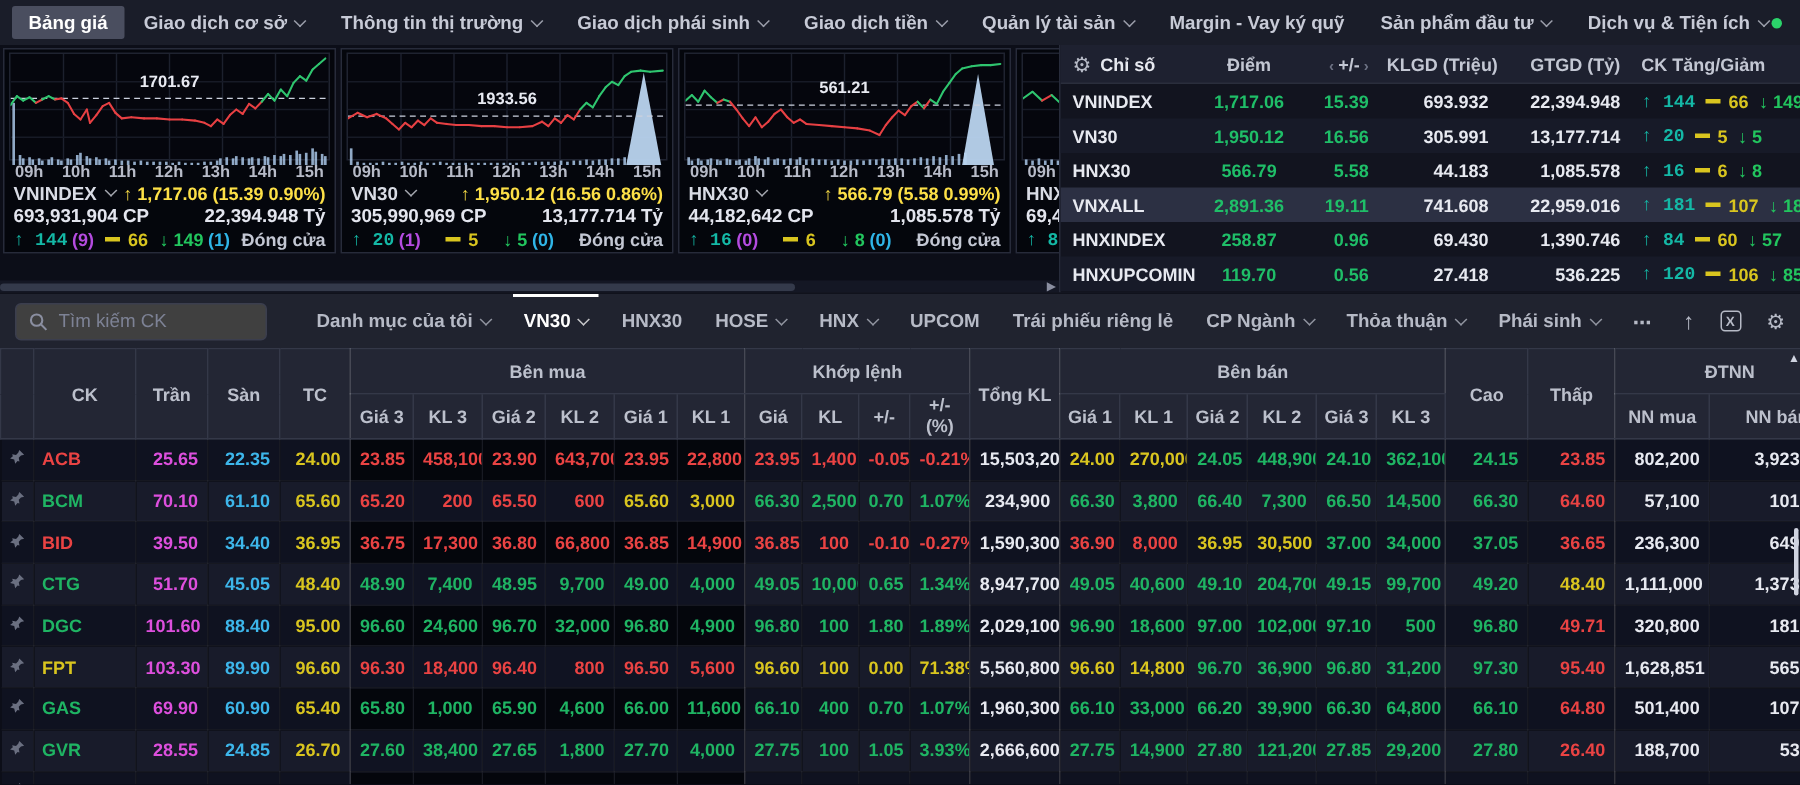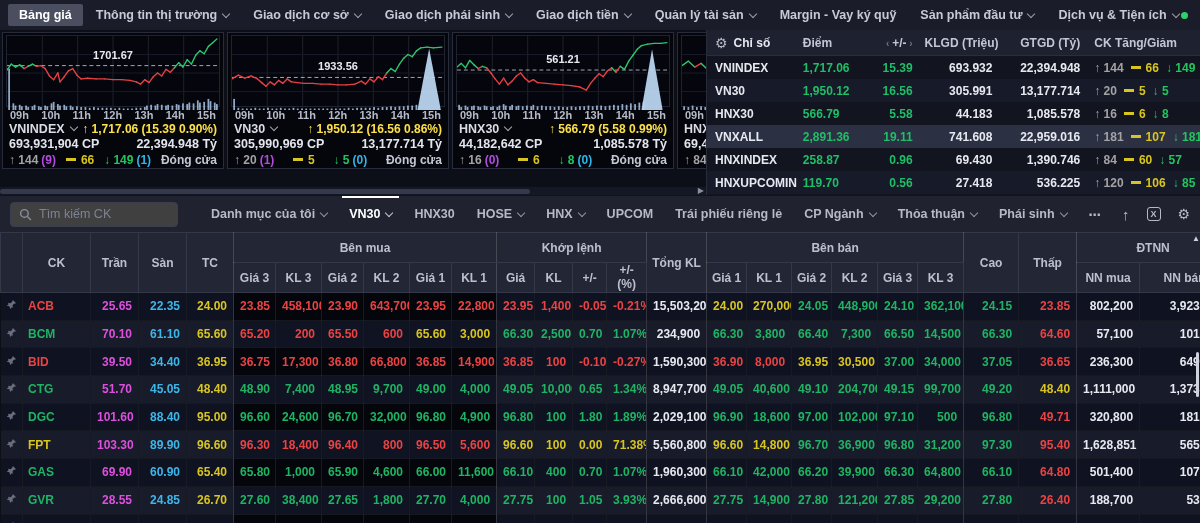--- a/index.html
+++ b/index.html
@@ -24,38 +24,38 @@
   .chart-panel { width:222px; min-width:222px; margin-right:3px; background:#04060c; border:1px solid #272b3a; padding:2px 3px 0 3px; }
   .plot { position:relative; height:72px; border:1px solid #1f2330; background:#05060d; }
   .plot svg { display:block; width:100%; height:74px; }
   .ref-label { position:absolute; left:0; right:0; text-align:center; font-size:11px; font-weight:700; color:#e8eaf2; }
   .times { display:flex; justify-content:space-between; padding:2px 4px 0 4px; font-size:11px; font-weight:700; color:#b7bbc8; }
   .cinfo { display:flex; justify-content:space-between; align-items:center; padding:0 3px; height:15.5px; }
   .ci-name { font-size:12.5px; font-weight:700; color:#d9dce5; display:flex; align-items:center; cursor:pointer; }
   .ci-val { font-size:12px; font-weight:700; color:#fde047; white-space:nowrap; }
   .ci-cp,.ci-gtgd { font-size:12.5px; font-weight:700; color:#e3e5ee; white-space:nowrap; }
   .adv { display:flex; align-items:center; gap:3px; font-size:12px; font-weight:700; white-space:nowrap; }
-  .adv .u { color:#a3a3a3; } .adv .un { color:#b44be0; }
+  .adv .u { color:#14b8a6;font-family:Liberation Mono, monospace; } .adv .un { color:#b44be0; }
   .adv .f { color:#d9c51f; } .adv .d { color:#22c55e; } .adv .dn { color:#2fb5e8; }
   .flatbar { display:inline-block; width:10px; height:3px; background:#d9c51f; margin-right:2px; }
   .session { color:#c3c7d3; font-size:12px; font-weight:700; }
   .hscroll { position:absolute; left:0; bottom:0; width:706px; height:8px; background:#141724; }
   .hthumb { position:absolute; left:0; top:1.5px; width:530px; height:5px; background:#343a4b; border-radius:3px; }
   .harrow { position:absolute; right:2px; top:-1px; font-size:8px; color:#8a8ea0; }
 
   
   .index-panel { width:494px; height:165px; background:#12141f; border-left:1px solid #272b3a; overflow:hidden; font-weight:700; }
   .ix-row { display:flex; align-items:center; height:23px; }
   .ix-head { height:26px; background:#1e2130; color:#c3c7d3; font-size:12px; border-bottom:1px solid #2a2e3c; }
   .ix-row:nth-child(odd):not(.ix-head) { background:#171a28; }
   .ix-row.hl { background:#2c3043 !important; }
   .ix-c { padding:0 6px; white-space:nowrap; overflow:hidden; }
   .ix-name { width:90px; font-size:12px; color:#e7e9f0; text-align:left; padding-left:8px; }
   .ix-head .ix-name { display:flex; align-items:center; gap:6px; padding-left:8px; }
-  .ix-point { width:72px; text-align:left; font-size:12px; color:#1fbe68; }
+  .ix-point { width:72px; text-align:center; font-size:12px; color:#1fbe68; }
   .ix-chg { width:50px; text-align:right; font-size:12px; color:#1fbe68; }
   .ix-klgd { width:80px; text-align:right; font-size:12px; color:#e7e9f0; }
   .ix-gtgd { width:88px; text-align:right; font-size:12px; color:#e7e9f0; }
   .ix-ud { width:114px; font-size:11.5px; display:flex; gap:7px; align-items:center; justify-content:flex-start; padding-left:8px; }
   .ix-head .ix-point,.ix-head .ix-chg,.ix-head .ix-klgd,.ix-head .ix-gtgd { color:#c3c7d3; }
   .ix-head .ix-ud { color:#c3c7d3; font-size:12px; }
   .sub-arrow { color:#6d7284; font-size:10px; }
   .gear { font-size:14px; color:#b6bac6; line-height:1; }
 
   
@@ -102,25 +102,25 @@
 <body>
 
 <div class="app">
 
   <nav class="topnav">
     <div class="nav-items">
         <div class="nav-item active">
           <span>Bảng giá</span>
         </div>
         <div class="nav-item">
+          <span>Giao dịch cơ sở</span>
+          <span class="chev"></span>
+        </div>
+        <div class="nav-item">
           <span>Thông tin thị trường</span>
-          <span class="chev"></span>
-        </div>
-        <div class="nav-item">
-          <span>Giao dịch cơ sở</span>
           <span class="chev"></span>
         </div>
         <div class="nav-item">
           <span>Giao dịch phái sinh</span>
           <span class="chev"></span>
         </div>
         <div class="nav-item">
           <span>Giao dịch tiền</span>
           <span class="chev"></span>
         </div>
@@ -1081,21 +1081,21 @@
             <td class="c-up darkcell">65.90</td>
             <td class="c-up darkcell">4,600</td>
             <td class="c-up darkcell">66.00</td>
             <td class="c-up darkcell gb">11,600</td>
             <td class="c-up">66.10</td>
             <td class="c-up">400</td>
             <td class="c-up">0.70</td>
             <td class="c-up gb">1.07%</td>
             <td class="c-w gb">1,960,300</td>
             <td class="c-up">66.10</td>
-            <td class="c-up">42,000</td>
+            <td class="c-up">33,000</td>
             <td class="c-up">66.20</td>
             <td class="c-up">39,900</td>
             <td class="c-up">66.30</td>
             <td class="c-up gb">64,800</td>
             <td class="c-up">66.10</td>
             <td class="c-down gb">64.80</td>
             <td class="c-w">501,400</td>
             <td class="c-w">107,930</td>
           </tr>
           <tr class="r-even">

